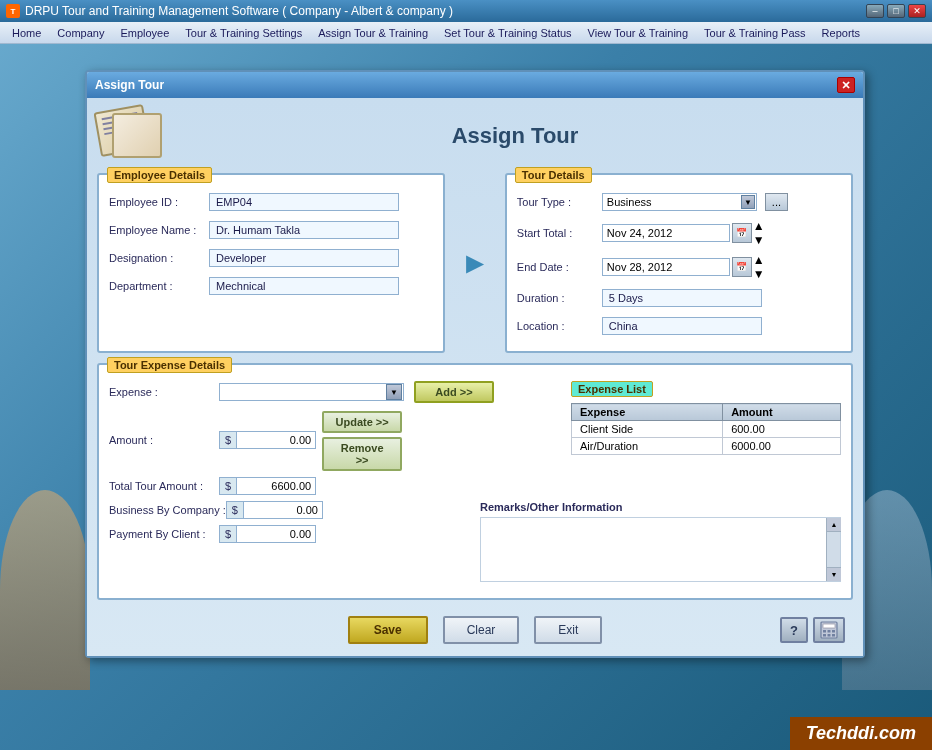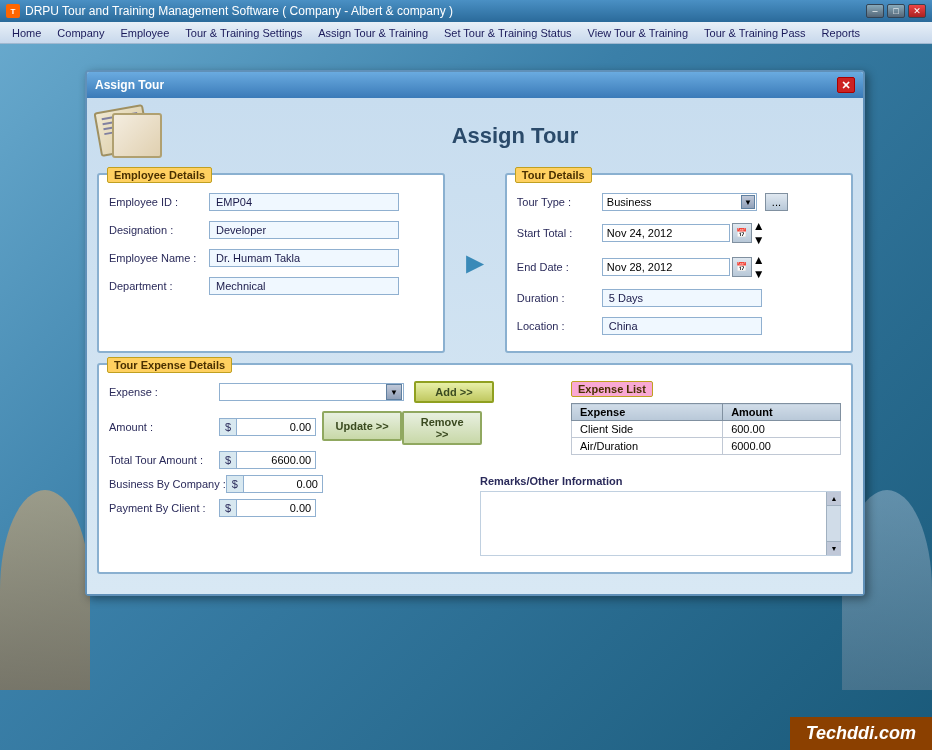--- a/index.html
+++ b/index.html
@@ -58,21 +58,21 @@
     .cal-btn { background: linear-gradient(to bottom, #e0e8f0, #b8c8d8); border: 1px solid #8090a0; width: 20px; height: 20px; cursor: pointer; display: flex; align-items: center; justify-content: center; font-size: 9px; margin-left: 2px; }
 
     
     .arrow-middle { display: flex; align-items: center; justify-content: center; padding: 0 5px; font-size: 30px; color: #3a8ab8; flex-shrink: 0; }
 
     
     .expense-section { border: 2px solid #8ab0d0; background: white; border-radius: 3px; padding: 8px 10px; position: relative; margin-bottom: 10px; }
     .expense-row { display: flex; gap: 15px; }
     .expense-left { flex: 1; }
     .expense-right { width: 270px; }
-    .expense-list-title { background: #f9a8d4; border: 1px solid #c0a020; padding: 1px 6px; font-size: 11px; font-weight: bold; color: #4a3000; border-radius: 2px; display: inline-block; margin-bottom: 6px; }
+    .expense-list-title { background: #5eead4; border: 1px solid #c0a020; padding: 1px 6px; font-size: 11px; font-weight: bold; color: #4a3000; border-radius: 2px; display: inline-block; margin-bottom: 6px; }
     .expense-table { width: 100%; border-collapse: collapse; }
     .expense-table th { background: linear-gradient(to bottom, #d0dce8, #b8c8d8); border: 1px solid #8090a0; padding: 2px 8px; font-size: 11px; text-align: left; }
     .expense-table td { border: 1px solid #c0c8d4; padding: 2px 8px; font-size: 11px; background: white; }
 
     
     .amount-row { display: flex; align-items: center; margin-bottom: 6px; }
     .amount-label { min-width: 110px; font-size: 11px; color: #2a2a5a; }
     .dollar-sign { background: #d8e8f0; border: 1px solid #90b0d0; border-right: none; padding: 2px 5px; font-size: 11px; color: #2a2a5a; }
     .amount-input { background: white; border: 1px solid #90b0d0; padding: 2px 4px; font-size: 11px; text-align: right; width: 80px; }
     .action-btn { background: linear-gradient(to bottom, #e8f0e0, #c8d8a8); border: 2px solid #90a860; padding: 3px 10px; font-size: 11px; cursor: pointer; font-weight: bold; color: #3a4a20; border-radius: 2px; width: 90px; text-align: center; }
@@ -150,26 +150,26 @@
     <div class="sections-row">
 
       <div class="section-box" style="flex: 1.1;">
         <div class="section-title">Employee Details</div>
         <div style="margin-top: 8px;">
           <div class="field-row">
             <span class="field-label">Employee ID :</span>
             <span class="field-value">EMP04</span>
           </div>
           <div class="field-row">
+            <span class="field-label">Employee Name :</span>
+            <span class="field-value">Dr. Humam Takla</span>
+          </div>
+          <div class="field-row">
             <span class="field-label">Designation :</span>
             <span class="field-value">Developer</span>
-          </div>
-          <div class="field-row">
-            <span class="field-label">Employee Name :</span>
-            <span class="field-value">Dr. Humam Takla</span>
           </div>
           <div class="field-row">
             <span class="field-label">Department :</span>
             <span class="field-value">Mechnical</span>
           </div>
         </div>
       </div>
 
       <div class="arrow-middle">►</div>
 
@@ -239,21 +239,21 @@
                 </select>
                 <div class="expense-dropdown-arrow">▼</div>
               </div>
               <button class="action-btn" style="margin-left:10px;background:linear-gradient(to bottom,#e8f0a8,#c0c860);border-color:#90a020;width:80px;">Add &gt;&gt;</button>
             </div>
 
             <div class="amount-row">
               <span class="amount-label">Amount :</span>
               <span class="dollar-sign">$</span>
               <input class="amount-input" type="text" value="0.00" style="">
-              <div style="display:flex;flex-direction:row;margin-left:6px;margin-top:2px;">
+              <div style="display:flex;flex-direction:column;margin-left:6px;margin-top:2px;">
                 <button class="action-btn" style="margin-bottom:4px;width:80px;">Update &gt;&gt;</button>
                 <button class="action-btn" style="width:80px;">Remove &gt;&gt;</button>
               </div>
             </div>
 
             <div class="amount-row">
               <span class="amount-label">Total Tour Amount :</span>
               <span class="dollar-sign">$</span>
               <input class="amount-input" type="text" value="6600.00" style="">
             </div>
@@ -302,16 +302,36 @@
               <div class="remarks-scrollbar">
                 <div class="remarks-scroll-up">▲</div>
                 <div class="remarks-scroll-down">▼</div>
               </div>
             </div>
           </div>
         </div>
       </div>
     </div>
 
+    <div style="display:flex;align-items:center;justify-content:center;padding:6px 0 2px 0;position:relative;">
+      <button class="save-btn">Save</button>
+      <button class="clear-btn" style="margin-left:15px;">Clear</button>
+      <button class="exit-btn" style="margin-left:15px;">Exit</button>
+      <div style="position:absolute;right:8px;display:flex;gap:5px;">
+        <div class="help-btn">?</div>
+        <div class="calc-btn">
+          <svg width="18" height="18" viewBox="0 0 18 18" fill="none" xmlns="http://www.w3.org/2000/svg">
+            <rect x="1" y="1" width="16" height="16" rx="1" fill="#c0c8d8" stroke="#7080a0" stroke-width="1.2"></rect>
+            <rect x="3" y="3" width="12" height="4" rx="0.5" fill="white" stroke="#9090a0" stroke-width="0.7"></rect>
+            <rect x="3" y="9" width="3" height="2.5" rx="0.3" fill="#7080a0"></rect>
+            <rect x="7.5" y="9" width="3" height="2.5" rx="0.3" fill="#7080a0"></rect>
+            <rect x="12" y="9" width="3" height="2.5" rx="0.3" fill="#7080a0"></rect>
+            <rect x="3" y="13" width="3" height="2.5" rx="0.3" fill="#7080a0"></rect>
+            <rect x="7.5" y="13" width="3" height="2.5" rx="0.3" fill="#7080a0"></rect>
+            <rect x="12" y="13" width="3" height="2.5" rx="0.3" fill="#7080a0"></rect>
+          </svg>
+        </div>
+      </div>
+    </div>
   </div>
 </div>
 
 <div class="watermark">Techddi.com</div>
 
 </body></html>

